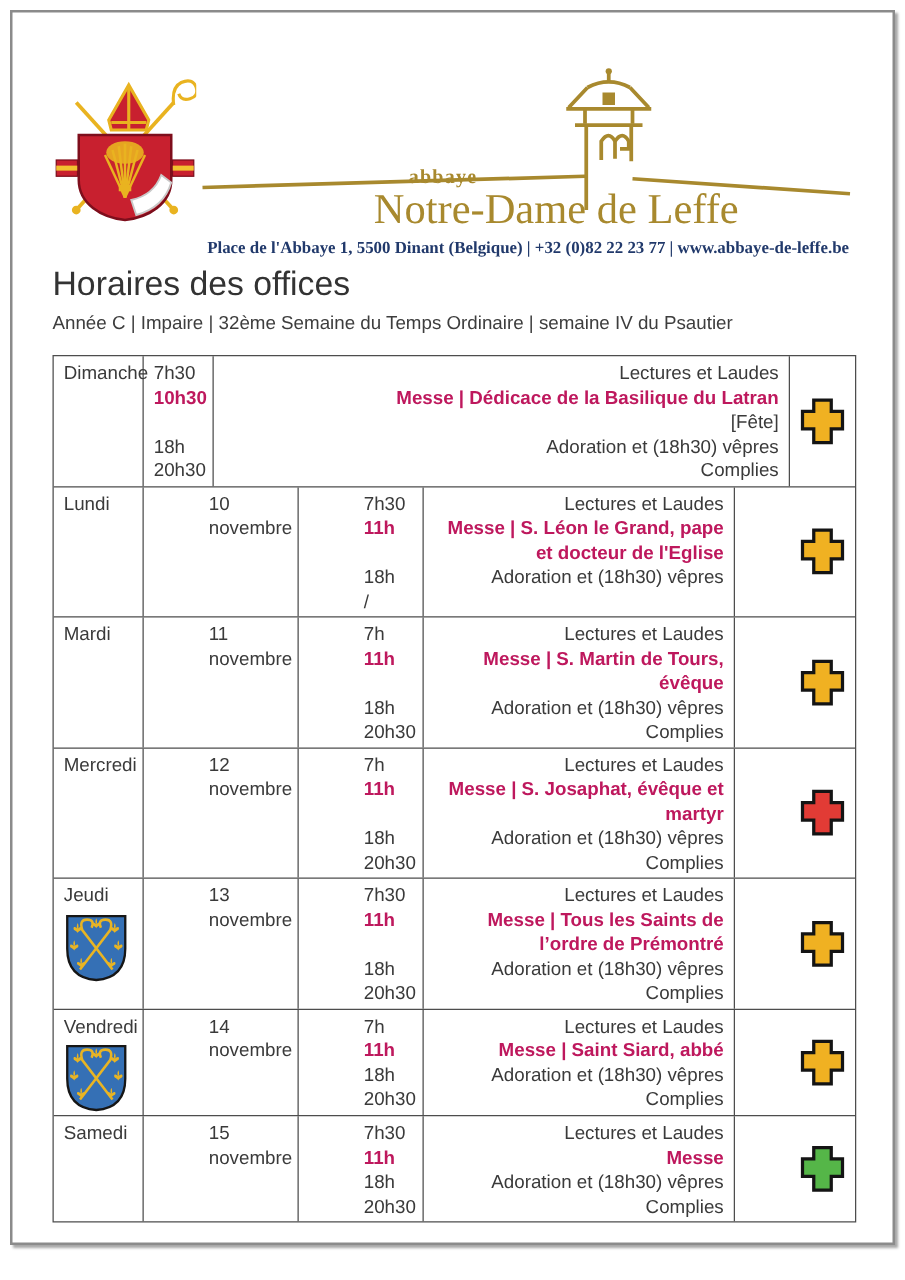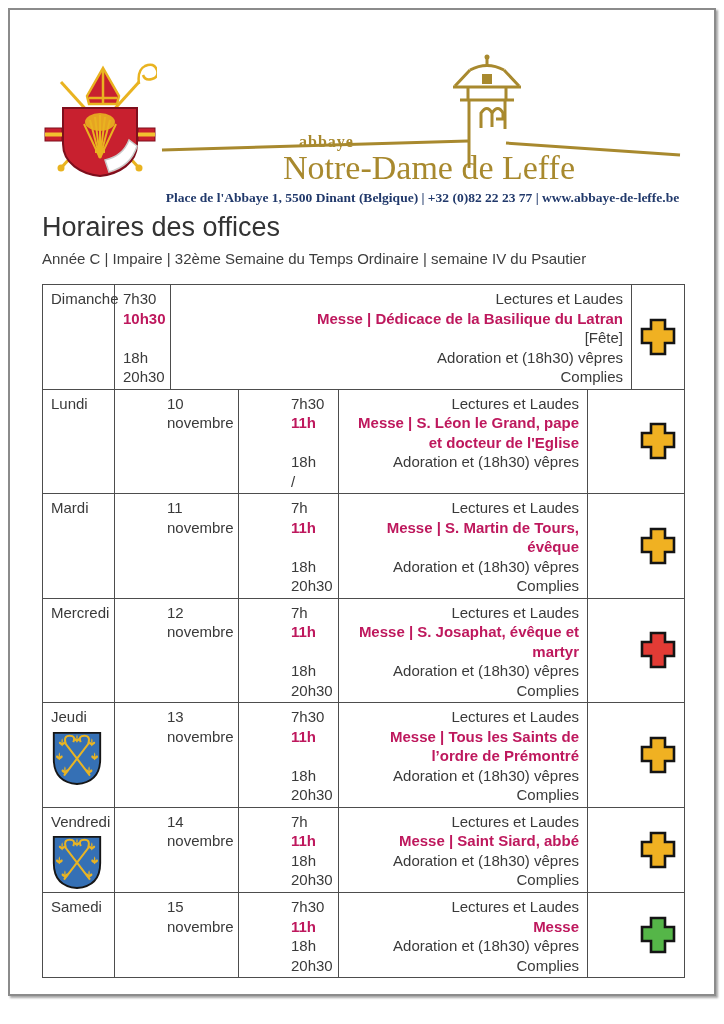--- a/index.html
+++ b/index.html
@@ -9,23 +9,23 @@
   }
   .sheet{
     position:absolute;left:8px;top:8px;width:704px;height:984px;
     background:#fff;border:2px solid #8b8b8b;
     box-shadow:2px 2px 2px rgba(0,0,0,.35);
   }
   
   .crest{position:absolute;left:33px;top:50px;width:114px;height:122px;}
   .logo-lines{position:absolute;left:140px;top:40px;width:548px;height:126px;}
   .wordmark{position:absolute;left:273px;top:124px;line-height:1;}
-  .wm-small{margin-left:16px;font-family:"Liberation Serif",serif;font-weight:bold;
+  .wm-small{margin-left:44px;font-family:"Liberation Serif",serif;font-weight:bold;
     font-size:16px;letter-spacing:1px;color:#a8892e;}
-  .wm-big{font-family:"Liberation Serif",serif;font-size:34px;color:#a8892e;margin-top:1px;}
+  .wm-big{font-family:"Liberation Serif",serif;font-size:34px;color:#a8892e;margin-top:1px;margin-left:16px;}
   .address{position:absolute;left:130px;top:180px;width:565px;text-align:center;
     font-family:"Liberation Serif",serif;font-weight:bold;font-size:13.5px;color:#21396b;}
   
   .title{position:absolute;left:32px;top:202px;font-size:27px;color:#333;}
   .subtitle{position:absolute;left:32px;top:240px;font-size:15px;color:#3d3d3d;}
   
   .table{position:absolute;left:32px;top:274px;width:641px;border:1px solid #4d4d4d;}
   .s-row{display:flex;align-items:stretch;}
   .s-row + .s-row{border-top:1px solid #4d4d4d;gap:44px;}
   .c-day{width:72px;flex:none;border-right:1px solid #4d4d4d;padding:4px 0 2px 8px;box-sizing:border-box;}

